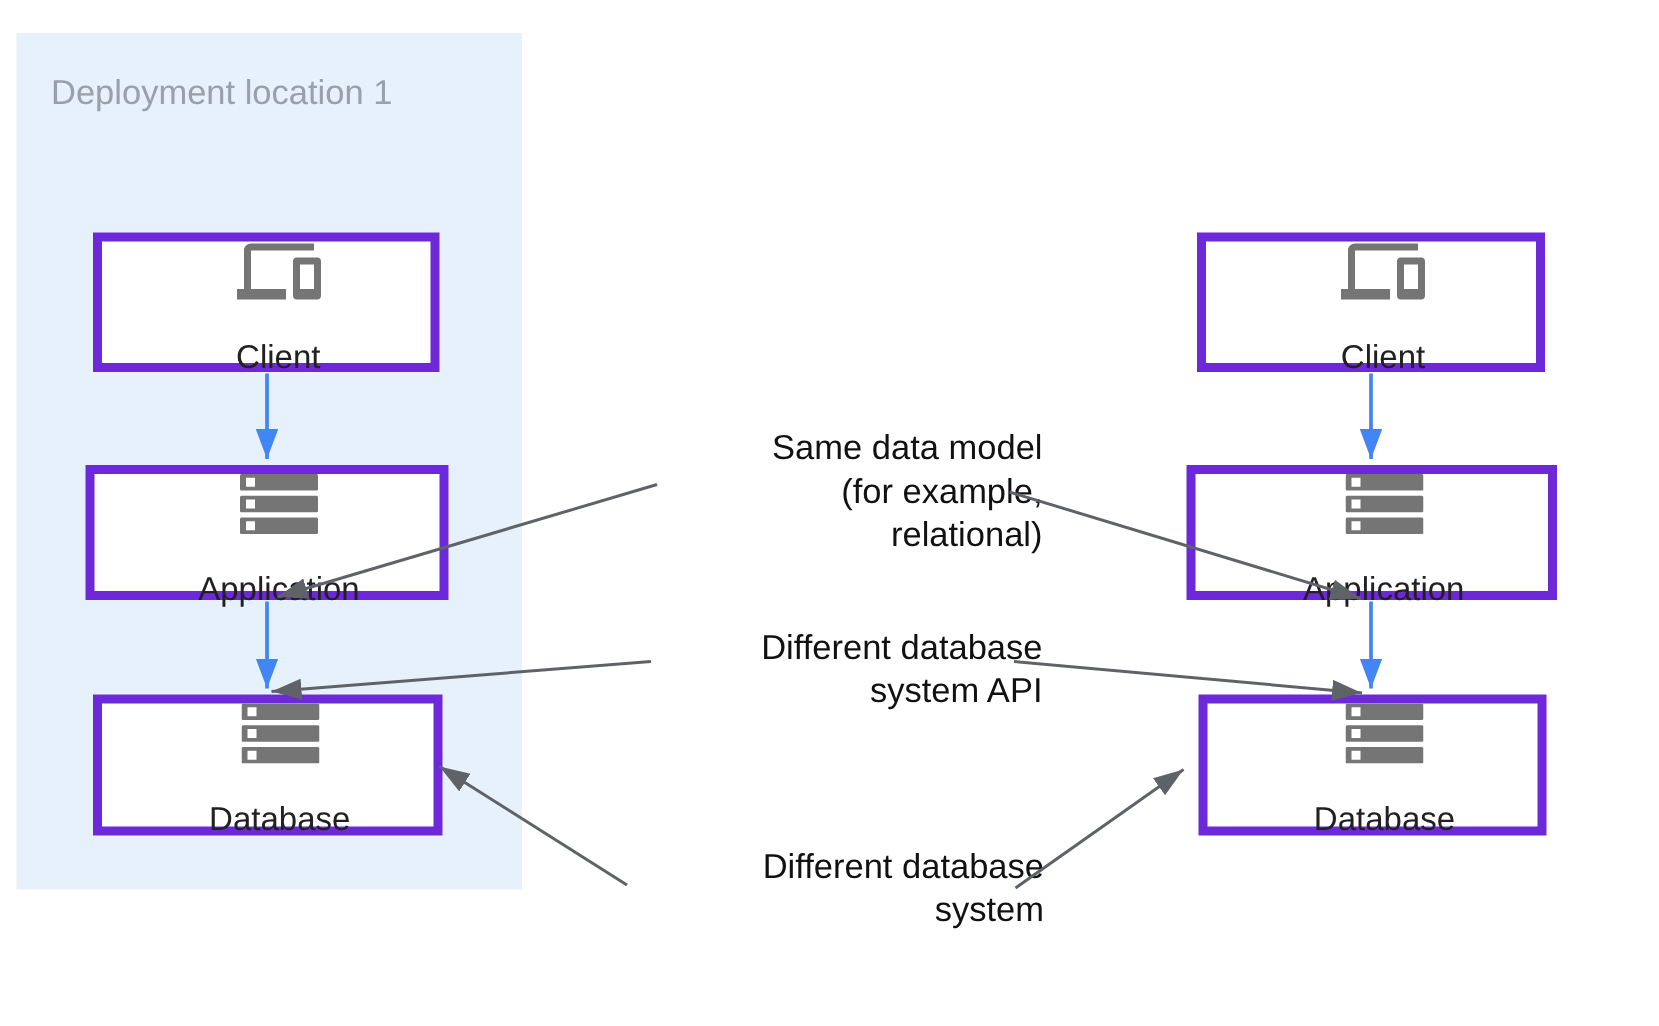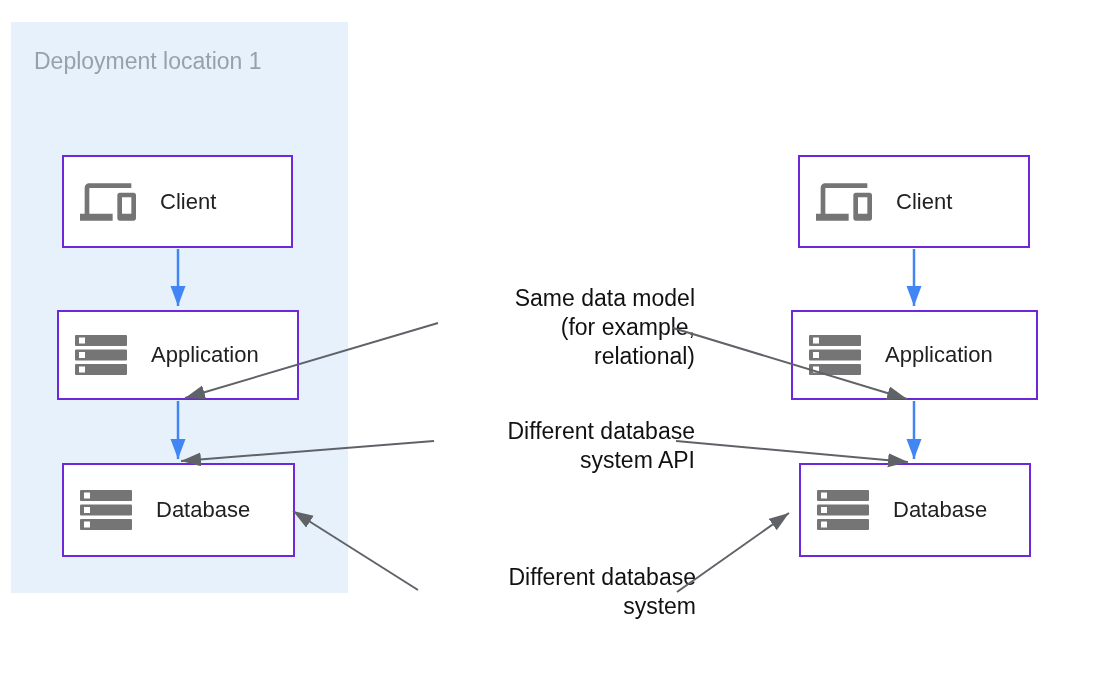--- a/index.html
+++ b/index.html
@@ -24,26 +24,27 @@
     position: absolute;
     top: 26px;
     left: 23px;
     font-size: 23px;
     color: #98A1AA;
     white-space: nowrap;
   }
   .node {
     position: absolute;
     background: #ffffff;
-    border: 2px solid #6d28d9;
+    border: 6px solid #6d28d9;
     box-sizing: border-box;
     display: flex;
     align-items: center;
     padding-left: 16px;
     gap: 24px;
+    flex-direction: column;
   }
   .node-label {
     font-size: 22px;
     color: #212121;
     white-space: nowrap;
   }
   .icon { flex: 0 0 auto; display: block; }
   .annotation {
     position: absolute;
     width: 300px;

